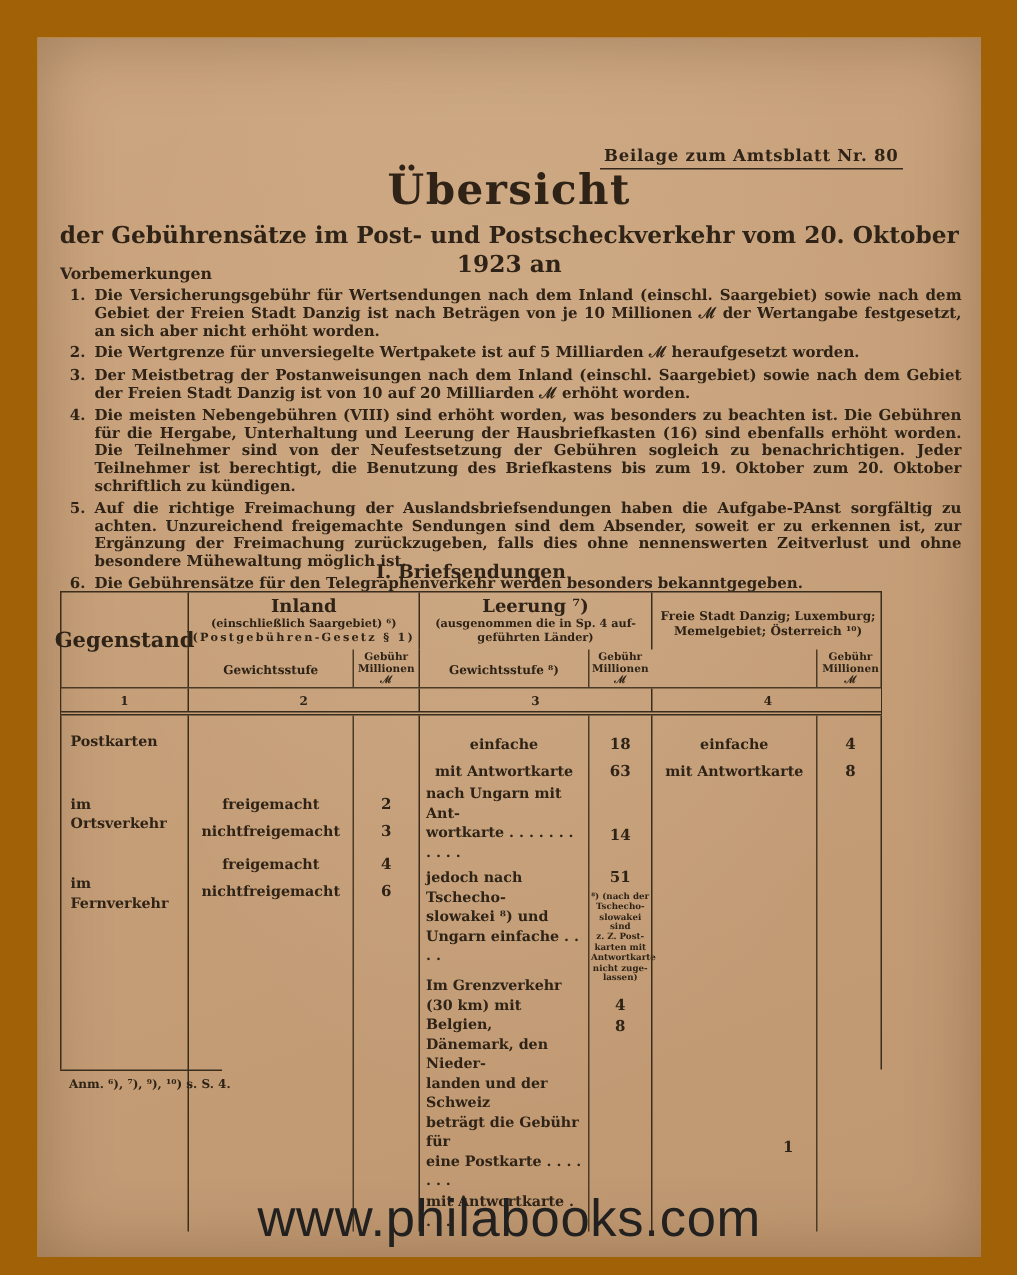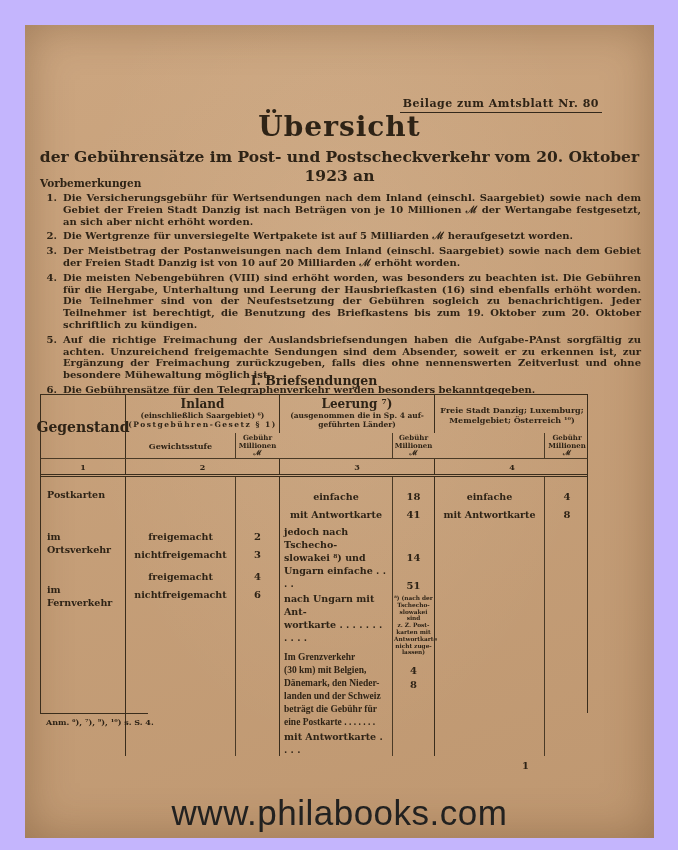--- a/index.html
+++ b/index.html
@@ -1,16 +1,16 @@
 <!DOCTYPE html>
 <html><head>
 <meta charset="utf-8">
 <style>
   html,body{margin:0;padding:0;background:#000;}
-  .canvas{position:relative;width:678px;height:850px;background:#c4b5fd;overflow:hidden;
+  .canvas{position:relative;width:678px;height:850px;background:#a16207;overflow:hidden;
           font-family:"DejaVu Serif", serif;color:#2e2316;}
   .page{position:absolute;left:25px;top:25px;width:629px;height:813px;
         background:#c9a179;
         background-image:radial-gradient(ellipse at 50% 35%, rgba(255,244,225,.10), rgba(0,0,0,0) 60%),
                          linear-gradient(160deg, rgba(255,255,255,.05), rgba(70,40,15,.08));
         box-shadow:inset 0 0 46px rgba(80,50,20,.35);}
   .abs{position:absolute;}
   .tagline{top:72px;right:52px;font-size:11px;font-weight:bold;letter-spacing:.5px;
            border-bottom:1.5px solid #33281b;padding:0 3px 2px 3px;}
   .title{top:85px;left:0;width:100%;text-align:center;font-size:28px;font-weight:bold;letter-spacing:1px;}
@@ -63,21 +63,21 @@
   .c-iw .w3{margin-top:9px;}
   .c-iw .w4{margin-top:5px;}
   .feecell{text-align:center;font-size:10px;}
   .fee{position:absolute;left:0;width:100%;text-align:center;}
   .c-aw{padding:0 4px;}
   .c-aw .ln{white-space:pre-line;}
   .c-aw .m13{margin-top:13px;text-align:center;}
   .c-aw .m5{margin-top:5px;text-align:center;}
   .c-aw .m4{margin-top:4px;}
   .c-aw .m2{margin-top:2px;}
-  .c-aw .m7{margin-top:7px;font-family:Liberation Serif, serif;}
+  .c-aw .m7{margin-top:7px;}
   .c-aw .m1{margin-top:1px;}
   .feenote{position:absolute;top:118px;left:1px;right:1px;font-size:5.8px;line-height:6.8px;
            text-align:center;white-space:pre-line;}
   .c-dw{text-align:center;}
   .c-dw .l1{margin-top:13px;}
   .c-dw .l2{margin-top:5px;}
 
   .foot-rule{top:688px;left:15px;width:108px;border-top:1px solid #3a2d1c;}
   .anm{top:692px;left:21px;font-size:8px;font-weight:bold;}
   .pagenum{top:735px;left:497px;font-size:10px;font-weight:bold;}
@@ -145,20 +145,21 @@
 
         <div class="cell sub sw-i bl15">Gewichtsstufe</div>
 
         <div class="cell grp g-dan bl15">
           <div class="n" style="font-size:8px;line-height:10px;">Freie Stadt Danzig; Luxemburg;
 Memelgebiet; Österreich ¹⁰)</div>
         </div>
         <div class="cell sub sf-i bl10 feehead">Gebühr
 Millionen
 ℳ</div>
+        <div class="cell sub sw-a bl15">Gewichtsstufe ⁸)</div>
         <div class="cell sub sf-a bl10 feehead">Gebühr
 Millionen
 ℳ</div>
         <div class="cell sub sf-d bl10 feehead">Gebühr
 Millionen
 ℳ</div>
       </div>
 
       <div class="numrow">
         <div>1</div>
@@ -184,37 +185,37 @@
         <div class="cell feecell bl10">
           <div class="fee" style="top:53px">2</div>
           <div class="fee" style="top:71px">3</div>
           <div class="fee" style="top:93px">4</div>
           <div class="fee" style="top:111px">6</div>
         </div>
 
         <div class="cell c-aw bl15">
           <div class="m13">einfache</div>
           <div class="m5">mit Antwortkarte</div>
+          <div class="ln m2">nach Ungarn mit Ant-
+wortkarte . . . . . . . . . . .</div>
           <div class="ln m4">jedoch nach Tschecho-
 slowakei ⁸) und
 Ungarn einfache . . . .</div>
-          <div class="ln m2">nach Ungarn mit Ant-
-wortkarte . . . . . . . . . . .</div>
           <div class="ln m7">Im Grenzverkehr
 (30 km) mit Belgien,
 Dänemark, den Nieder-
 landen und der Schweiz
 beträgt die Gebühr für
 eine Postkarte . . . . . . .</div>
           <div class="m1">mit Antwortkarte . . . .</div>
         </div>
 
         <div class="cell feecell bl10">
           <div class="fee" style="top:13px">18</div>
-          <div class="fee" style="top:31px">41</div>
+          <div class="fee" style="top:31px">63</div>
           <div class="fee" style="top:74px">14</div>
           <div class="fee" style="top:102px">51</div>
           <div class="feenote">⁸) (nach der
 Tschecho-
 slowakei sind
 z. Z. Post-
 karten mit
 Antwortkarte
 nicht zuge-
 lassen)</div>

